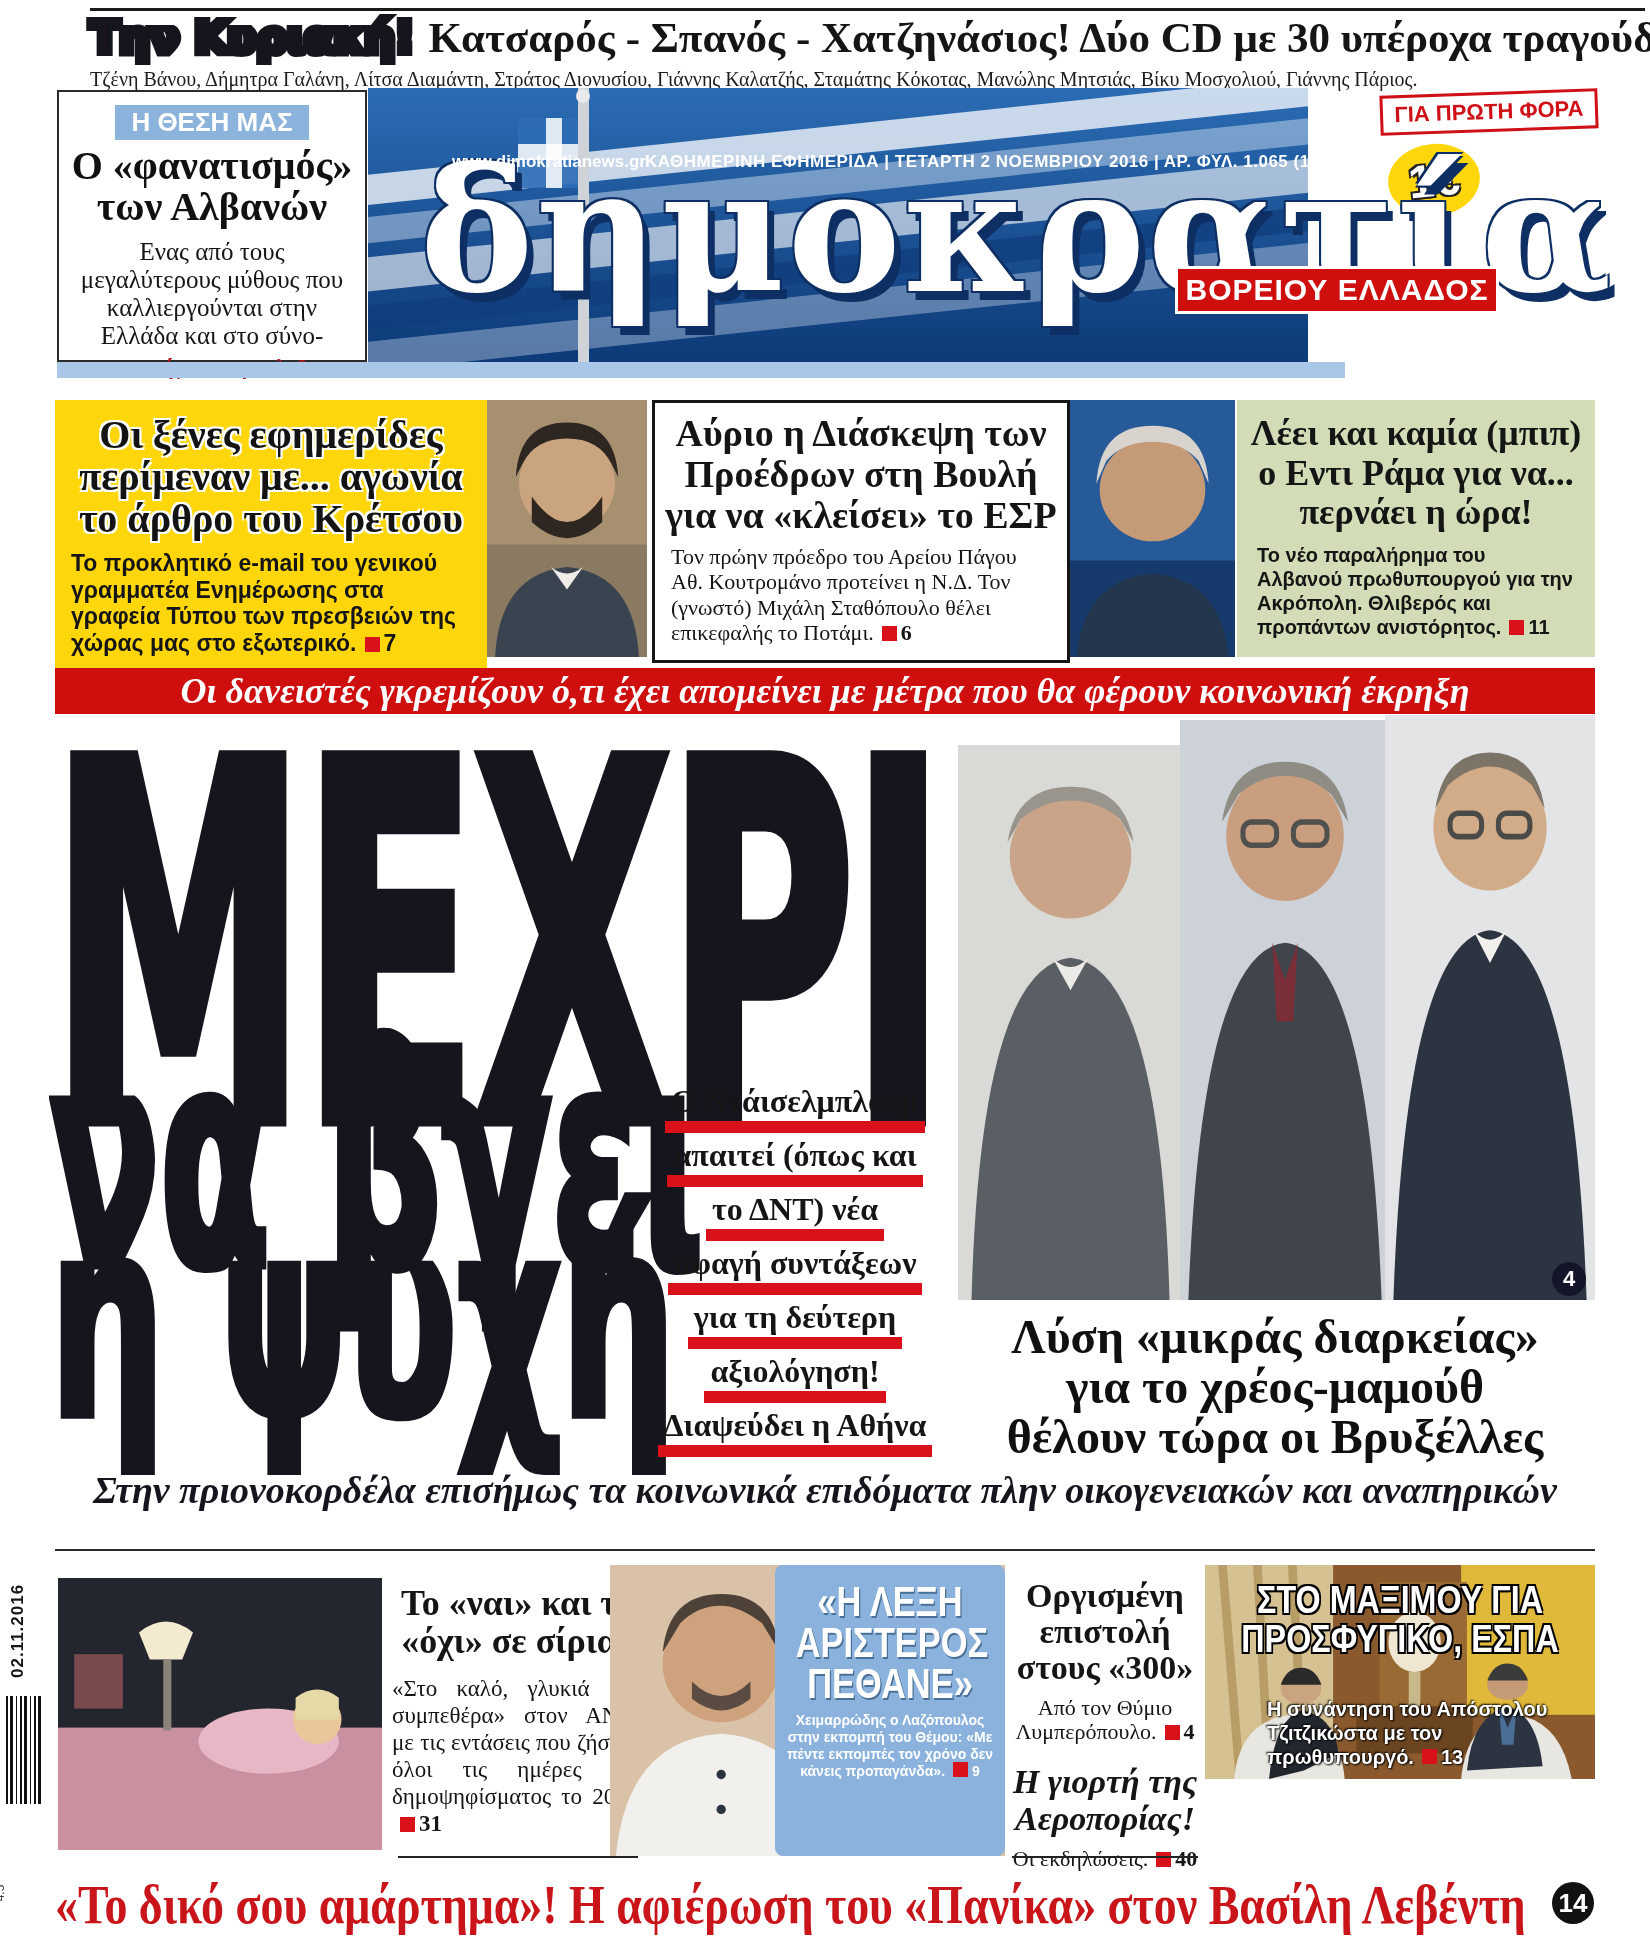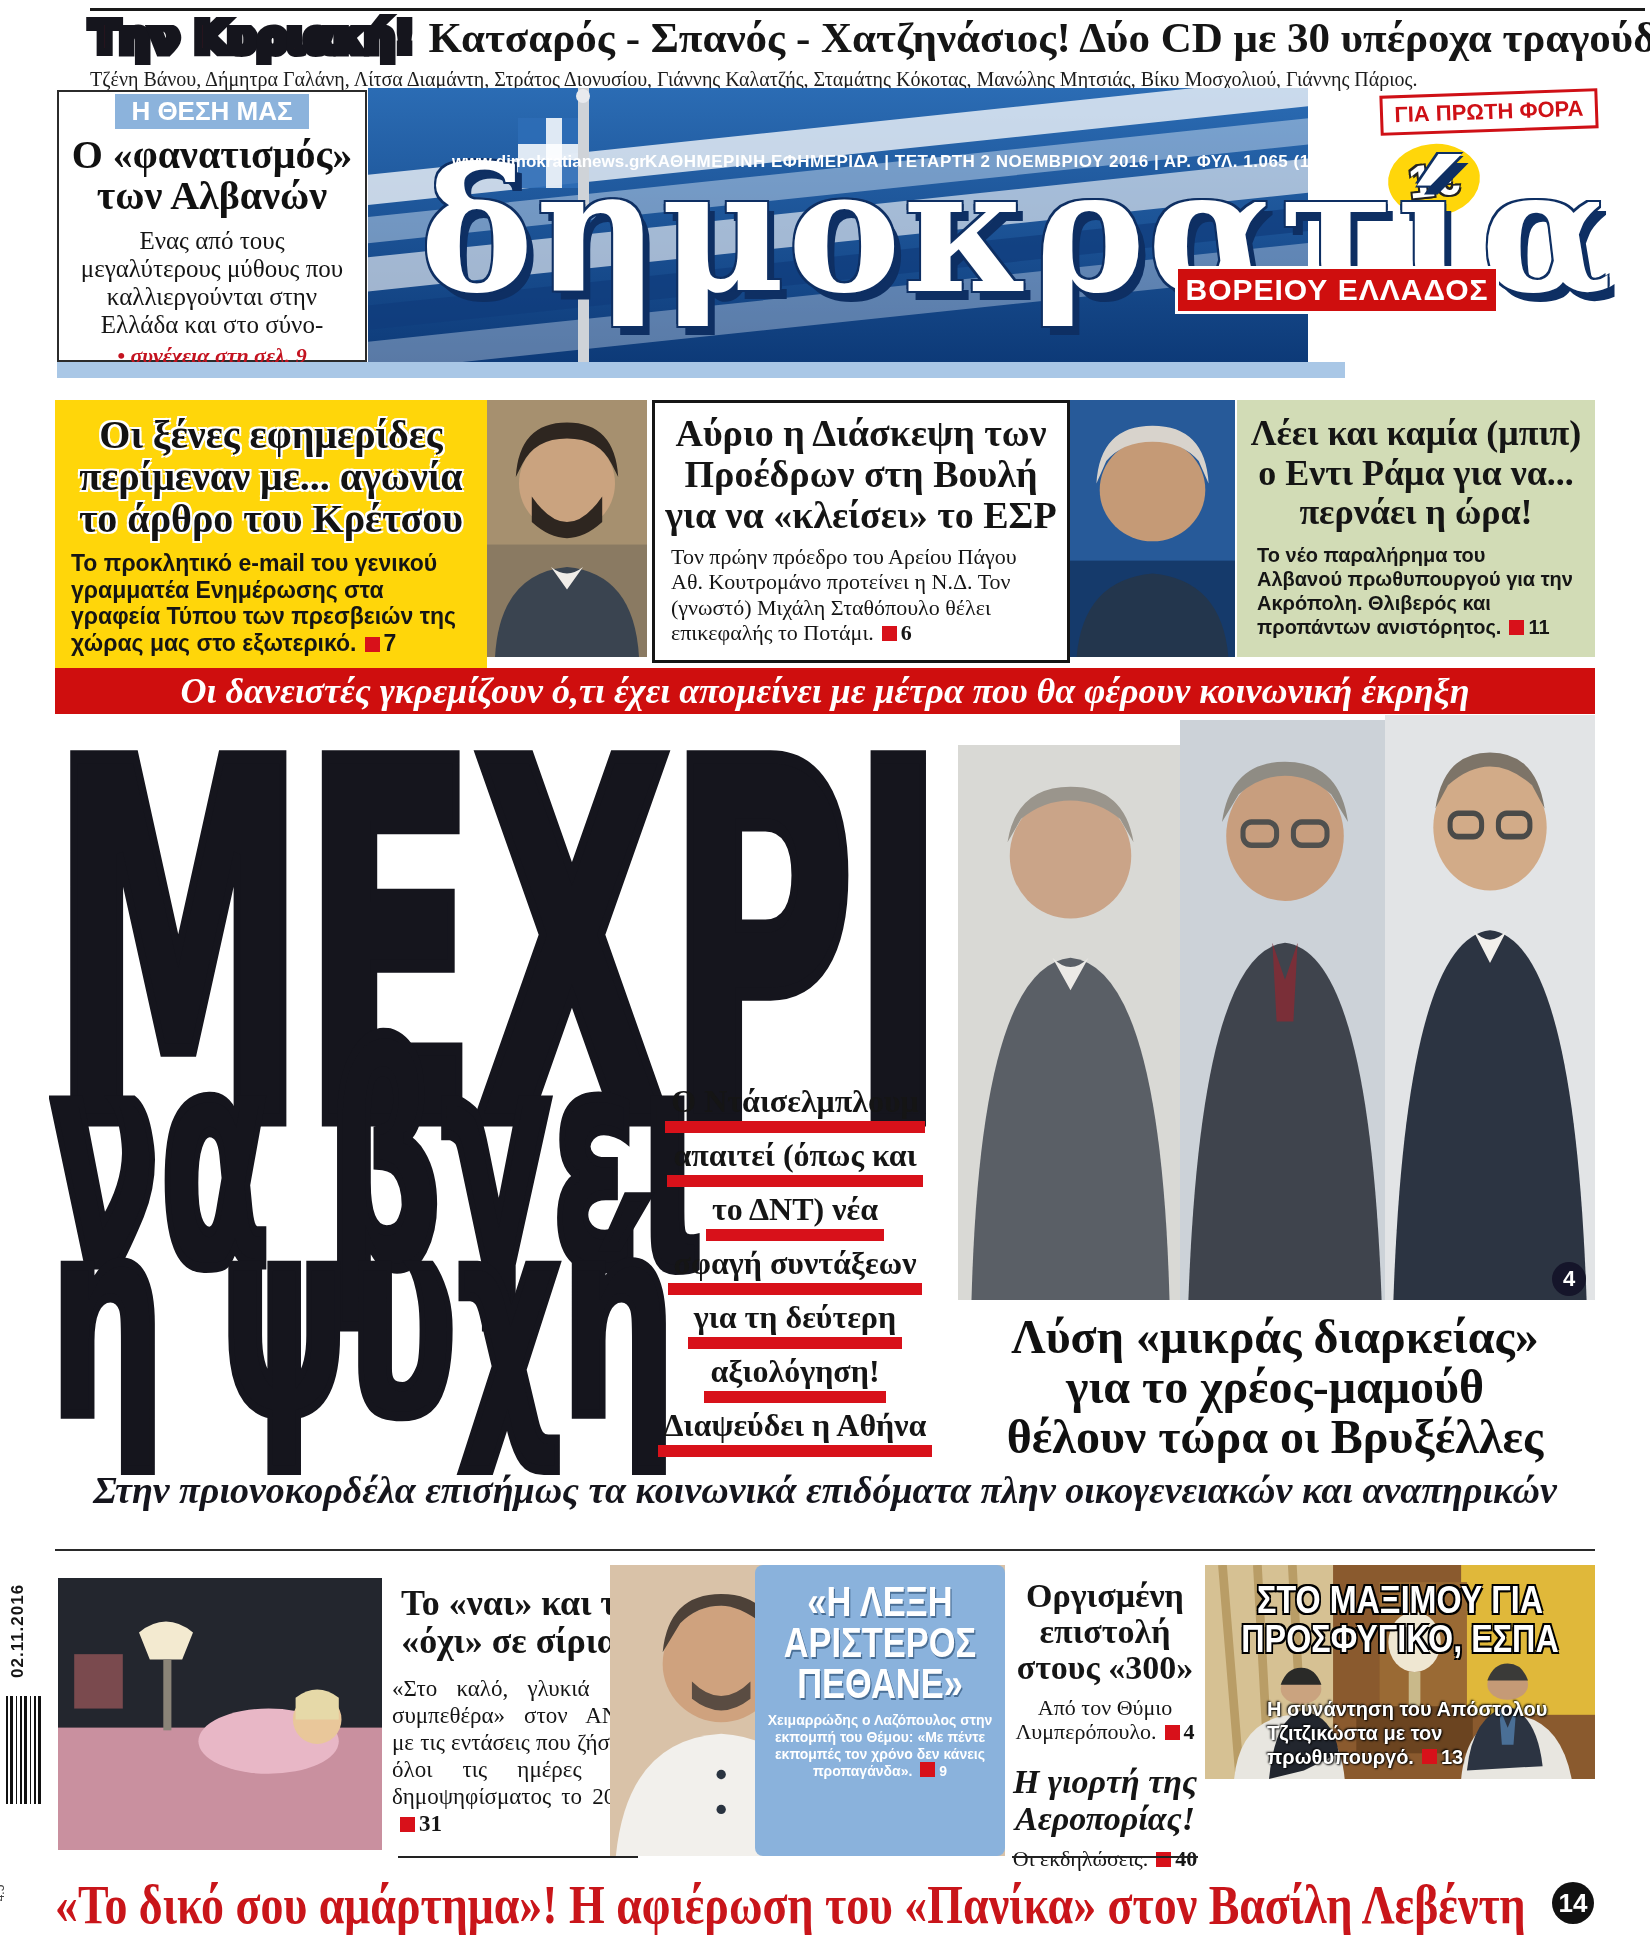--- a/index.html
+++ b/index.html
@@ -10,21 +10,21 @@
   .sans{font-family:"Liberation Sans","DejaVu Sans",sans-serif;}
 
   
   .toprule{left:90px;top:8px;width:1555px;height:3px;background:#1a1a1a;}
   .banner{left:90px;top:16px;width:1555px;white-space:nowrap;font-weight:bold;font-size:43px;line-height:1;}
   .banner .hl{color:#c41320;margin-right:14px;}
   .names{left:90px;top:68px;width:1555px;white-space:nowrap;font-size:20px;color:#1d1d1d;}
 
   
   .opinion{left:57px;top:90px;width:306px;height:268px;border:2px solid #2b2b2b;background:#fff;text-align:center;}
-  .op-badge{display:inline-block;margin-top:2px;background:#8cb3dc;color:#fff;font-weight:bold;font-size:26px;padding:2px 16px;}
+  .op-badge{display:inline-block;margin-top:13px;background:#8cb3dc;color:#fff;font-weight:bold;font-size:26px;padding:2px 16px;}
   .op-title{font-weight:bold;font-size:40px;line-height:1.02;margin-top:6px;color:#111;}
   .op-body{font-size:25px;line-height:1.12;margin:10px 12px 0;}
   .op-more{font-weight:bold;font-style:italic;font-size:22px;color:#c41320;margin-top:4px;}
 
   
   .masthead{left:368px;top:88px;width:940px;height:274px;overflow:hidden;background:#15549e;}
   .m-site{left:452px;top:152px;font-size:17px;font-weight:bold;color:#fff;z-index:5;}
   .m-info{left:645px;top:152px;font-size:17px;font-weight:bold;color:#fff;z-index:5;letter-spacing:.5px;}
   .m-title{left:420px;top:146px;font-weight:bold;font-size:170px;line-height:1;color:#fff;letter-spacing:2px;z-index:4;
            font-family:"DejaVu Serif","Liberation Serif",serif;
@@ -85,21 +85,21 @@
   .spine-date{left:-42px;top:1608px;width:120px;font-weight:bold;font-size:17px;transform:rotate(-90deg);transform-origin:50% 50%;letter-spacing:1px;}
   .barcode{left:6px;top:1696px;width:38px;height:108px;
            background:repeating-linear-gradient(90deg,#111 0 2px,#fff 2px 4px,#111 4px 7px,#fff 7px 10px,#111 10px 11px,#fff 11px 14px);}
   .spine-code{left:-8px;top:1886px;font-size:12px;transform:rotate(-90deg);color:#444;}
 
   
   .b1text{left:392px;top:1585px;width:252px;text-align:center;}
   .b1-title{font-weight:bold;font-size:36px;line-height:1.05;}
   .b1-body{margin-top:14px;font-size:23px;line-height:1.18;text-align:justify;}
   .shortrule{height:2px;background:#222;}
-  .laz-box{position:absolute;right:0;top:0;width:250px;height:291px;background:#8ab2dc;border-radius:8px;text-align:center;}
+  .laz-box{position:absolute;right:0;top:0;width:230px;height:291px;background:#8ab2dc;border-radius:8px;text-align:center;}
   .laz-title{color:#fff;font-weight:bold;font-size:42px;line-height:0.98;transform:scaleX(0.82);transform-origin:50% 0;
              text-shadow:1.5px 1.5px 0 #4a6f96;}
   .laz-body{margin:8px 10px 0;color:#fff;font-weight:bold;font-size:14px;line-height:1.18;text-align:center;}
   .b3text{left:1012px;top:1578px;width:186px;text-align:center;}
   .b3-t1{font-weight:bold;font-size:34px;line-height:1.06;}
   .b3-b{margin-top:10px;font-size:22px;line-height:1.1;}
   .b3-t2{margin-top:20px;font-weight:bold;font-style:italic;font-size:34px;line-height:1.06;}
   .mx-title{position:absolute;left:0;top:16px;width:100%;text-align:center;color:#fff;font-weight:bold;font-size:38px;
             line-height:1.02;transform:scaleX(0.85);transform-origin:50% 0;
             text-shadow:2px 2px 0 #000,-2px -2px 0 #000,2px -2px 0 #000,-2px 2px 0 #000;}

